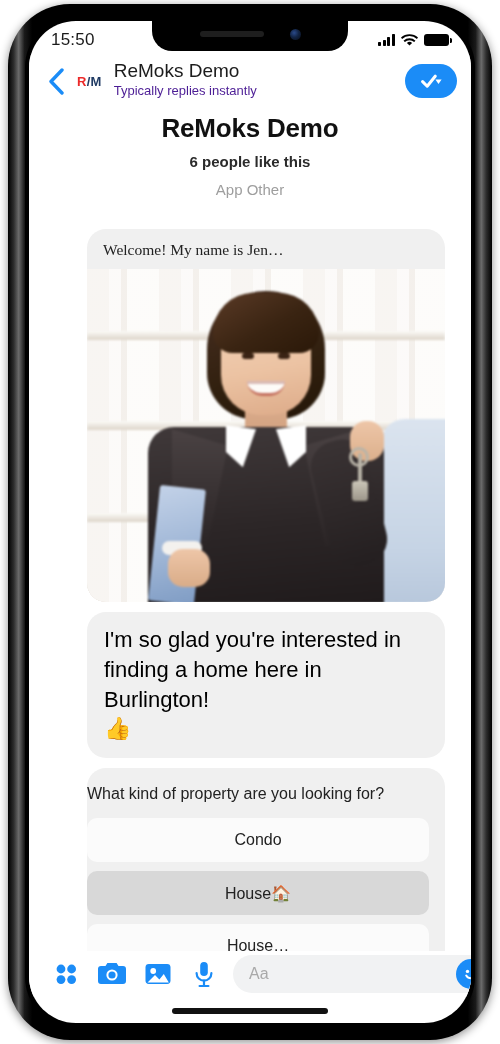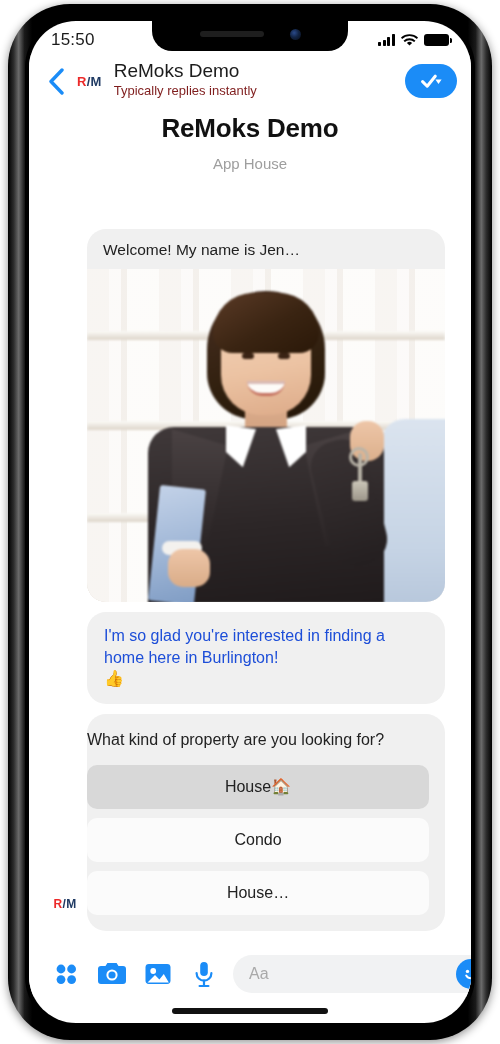--- a/index.html
+++ b/index.html
@@ -110,21 +110,21 @@
     white-space: nowrap;
   }
   .brand-r { color: #ec2a2a; }
   .brand-slash-m { color: #1f3a63; }
   #header-text { flex: 1; min-width: 0; margin-top: -1px; }
   #header-title {
     font-size: 19px; color: #1c1c1c; line-height: 1.1;
     white-space: nowrap; overflow: hidden; text-overflow: ellipsis;
   }
   #header-subtitle {
-    font-size: 13px; color: #7f1d1d; line-height: 1.25; margin-top: 1px;
+    font-size: 13px; color: #4c1d95; line-height: 1.25; margin-top: 1px;
     white-space: nowrap; overflow: hidden; text-overflow: ellipsis;
   }
   #header-action {
     flex: none; width: 52px; height: 34px; border-radius: 17px;
     background: #1b8cf7; display: flex; align-items: center; justify-content: center;
     gap: 1px; cursor: pointer;
   }
 
   
   #page-intro { position: absolute; top: 92px; left: 0; right: 0; text-align: center; }
@@ -141,21 +141,21 @@
   .msg-avatar-slot { width: 44px; flex: none; display: flex; justify-content: center; }
   .brand-mark-small { font-size: 12px; font-weight: 700; letter-spacing: .3px; margin-bottom: 20px; }
 
   .bubble {
     background: #f0f0f0;
     border-radius: 19px;
     max-width: 358px;
   }
 
   
-  #bubble-media { width: 358px; overflow: hidden; }
+  #bubble-media { width: 358px; overflow: hidden; font-family: Liberation Serif, serif; }
   #media-caption {
     font-size: 15.5px; color: #222; padding: 11px 16px 9px 16px; line-height: 1.3;
   }
   #media-photo {
     width: 100%; height: 333px; position: relative; overflow: hidden; background: #efece8;
   }
 
   
   .ph-bg {
     position: absolute; inset: 0;
@@ -269,21 +269,21 @@
   }
   .ph-side-person {
     position: absolute; right: -6px; top: 150px;
     width: 70px; height: 184px; border-radius: 24px 0 0 0;
     background: linear-gradient(180deg, #dbe4ef 0%, #c6d4e5 70%, #b8c8dc 100%);
   }
 
   
   #bubble-text { padding: 13px 17px 14px 17px; width: 358px; }
   #text-message {
-    font-size: 16px; color: #1d4ed8; line-height: 1.35; white-space: pre-line;
+    font-size: 22px; color: #000000; line-height: 1.35; white-space: pre-line;
   }
 
   
   #bubble-card { padding: 15px 16px 16px 0; width: 358px; }
   #card-question { font-size: 16px; color: #222; line-height: 1.35; margin-bottom: 14px; }
   .qr-btn {
     display: block; width: 100%; height: 44px;
     border-radius: 10px; border: none;
     font-family: "Liberation Sans", sans-serif;
     font-size: 16px; color: #222;
@@ -374,21 +374,22 @@
       <div id="header-action">
         <svg width="21" height="17" viewBox="0 0 21 17">
           <path d="M1.6 8.6 6.2 13.2 14.2 3.2" fill="none" stroke="#fff" stroke-width="3" stroke-linecap="round" stroke-linejoin="round"></path>
           <path d="M14.4 6.6h6.2L17.5 11z" fill="#fff"></path>
         </svg>
       </div>
     </div>
 
     <div id="page-intro">
       <div id="page-title">ReMoks Demo</div>
-      <div id="page-category">App House</div>
+      <div id="page-likes">6 people like this</div>
+      <div id="page-category">App Other</div>
     </div>
 
     <div id="conversation">
 
       <div class="msg-row">
         <div class="msg-avatar-slot"></div>
         <div class="bubble" id="bubble-media">
           <div id="media-caption">Welcome! My name is Jen…</div>
           <div id="media-photo">
             <div class="ph-bg"></div>
@@ -429,22 +430,22 @@
           <div id="text-message"><span>I'm so glad you're interested in finding a home here in Burlington!</span><br><span class="emoji">👍</span></div>
         </div>
       </div>
 
       <div class="msg-row">
         <div class="msg-avatar-slot">
           <div class="brand-mark-small"><span class="brand-r">R</span><span class="brand-slash-m">/M</span></div>
         </div>
         <div class="bubble" id="bubble-card">
           <div id="card-question">What kind of property are you looking for?</div>
+          <button class="qr-btn"><span>Condo</span></button>
           <button class="qr-btn selected"><span>House</span><span class="emoji">🏠</span></button>
-          <button class="qr-btn"><span>Condo</span></button>
           <button class="qr-btn"><span>House…</span></button>
         </div>
       </div>
 
     </div>
 
     <div id="toolbar">
 
       <div class="tb-icon">
         <svg width="26" height="26" viewBox="0 0 26 26">

